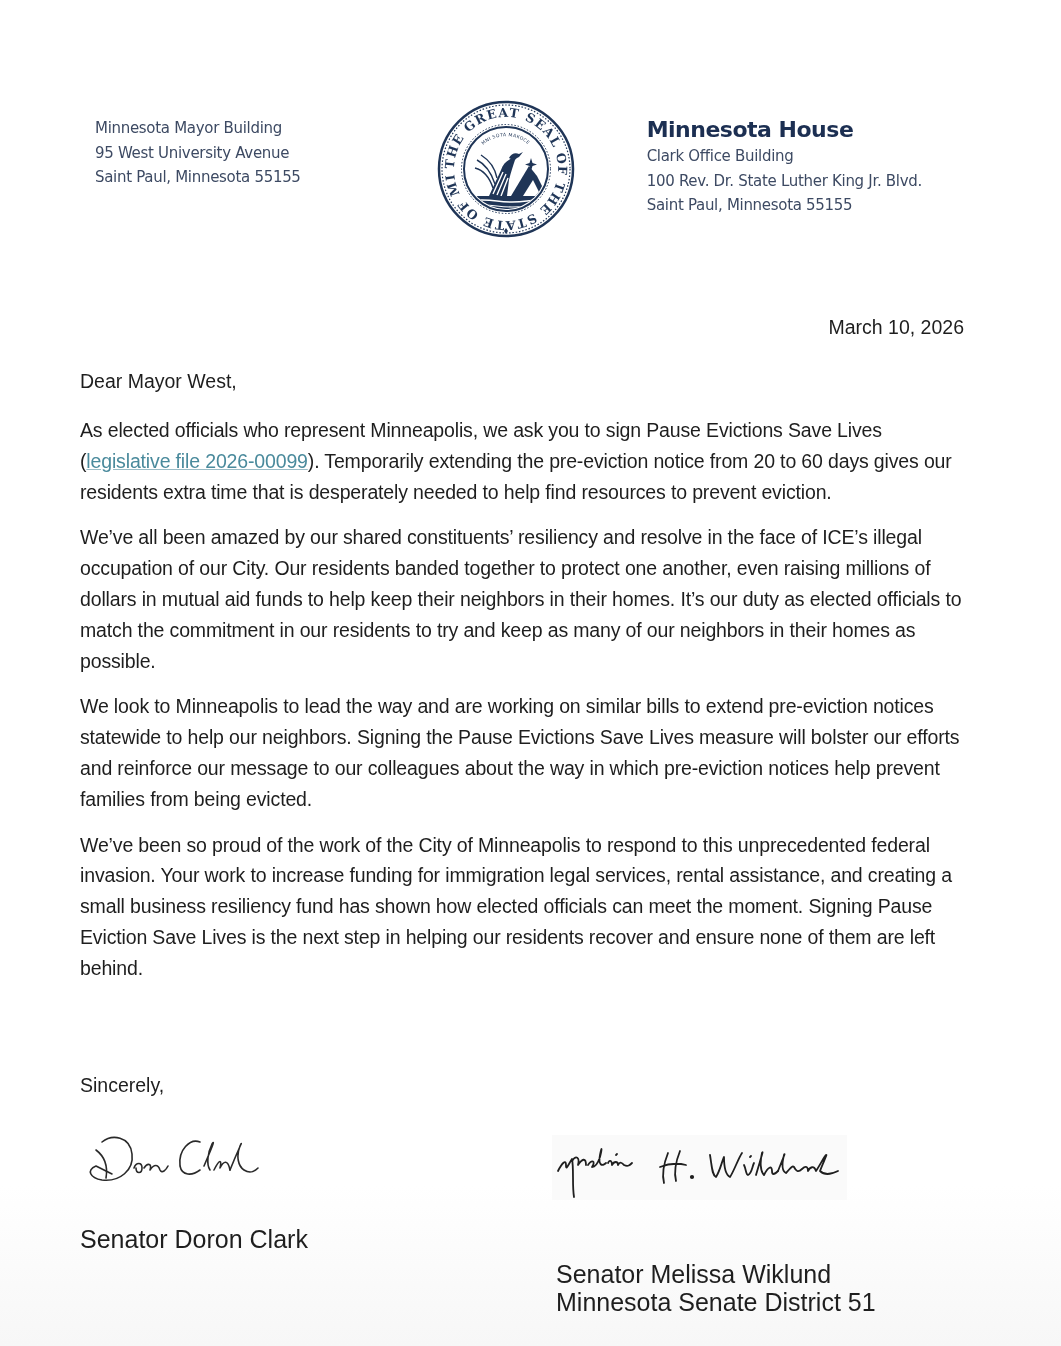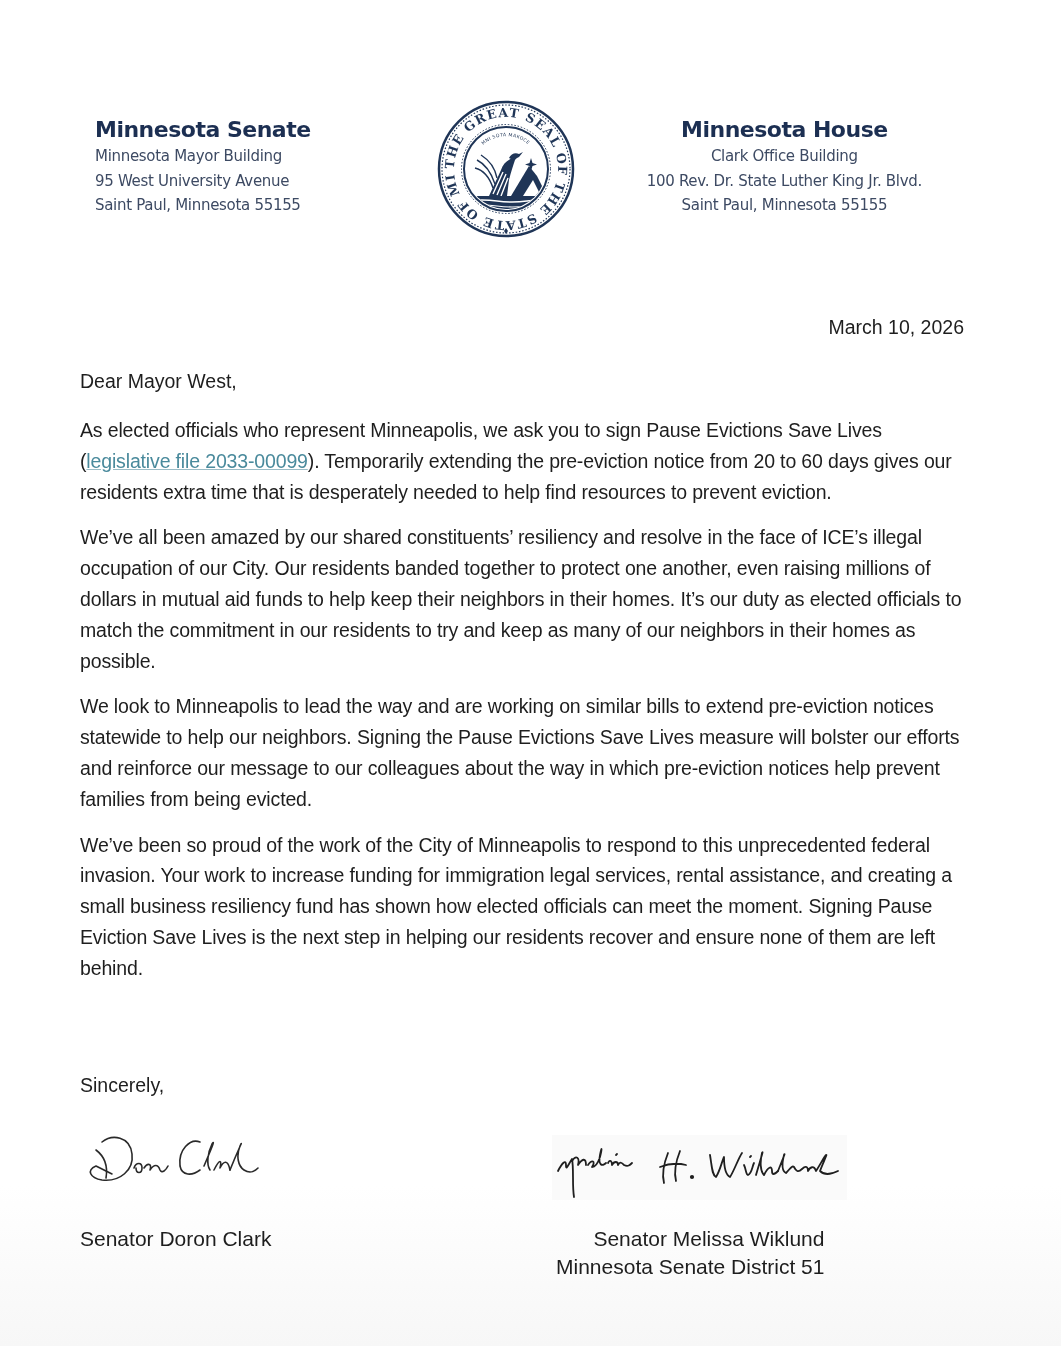--- a/index.html
+++ b/index.html
@@ -8,50 +8,49 @@
     background: #ffffff;
     font-family: "Liberation Sans", sans-serif;
     color: #1e1e1e;
     position: relative;
   }
   .page { position: absolute; left: 0; top: 0; width: 1061px; height: 1346px;
     background: linear-gradient(180deg, #ffffff 0%, #ffffff 88%, #f7f7f7 100%); }
 
   
   .lh-left { position: absolute; left: 95px; top: 116px; color: #1f3557; }
-  .lh-right { position: absolute; right: 139px; top: 116px; text-align: center; color: #1f3557; }
+  .lh-right { position: absolute; right: 139px; top: 116px; text-align: left; color: #1f3557; }
   .lh-title { font-family: "DejaVu Sans", sans-serif; font-weight: bold; font-size: 22px; letter-spacing: -0.5px; line-height: 28px; color: #1c2f52; }
   .lh-line { font-family: "DejaVu Sans", sans-serif; font-size: 15px; line-height: 24.5px; color: #3d4a63; letter-spacing: -0.3px; }
 
   .seal { position: absolute; left: 437px; top: 100px; width: 138px; height: 138px; }
 
   
   .date { position: absolute; right: 97px; top: 316px; font-size: 19.5px; }
   .salutation { position: absolute; left: 80px; top: 370px; font-size: 19.5px; }
   .body { position: absolute; left: 80px; top: 415px; width: 890px; }
   .para { font-size: 19.5px; line-height: 30.8px; margin: 0 0 15px 0; letter-spacing: -0.15px; }
   .link { color: #4a8a9c; text-decoration: underline; text-decoration-color: #9bbcc6; }
 
   .closing { position: absolute; left: 80px; top: 1074px; font-size: 19.5px; }
 
   .sig { position: absolute; }
   .sig1 { left: 82px; top: 1130px; width: 185px; height: 62px; }
   .sig2 { left: 552px; top: 1135px; width: 295px; height: 65px; background: #fafafa; }
 
-  .signer { position: absolute; font-size: 21px; line-height: 28px; }
+  .signer { position: absolute; font-size: 25px; line-height: 28px; }
   .signer1 { left: 80px; top: 1225px; }
-  .signer2 { left: 556px; top: 1225px; text-align: right; }
+  .signer2 { left: 556px; top: 1260px; }
 </style>
 </head>
 <body>
 
 <div class="page">
 
   <div class="lh-left">
-    <div class="lh-title">Minnesota Senate</div>
     <div class="lh-line">Minnesota Mayor Building</div>
     <div class="lh-line">95 West University Avenue</div>
     <div class="lh-line">Saint Paul, Minnesota 55155</div>
   </div>
 
   <div class="seal">
     <svg width="138" height="138" viewBox="0 0 138 138" xmlns="http://www.w3.org/2000/svg">
       <defs>
         <path id="sealArc" d="M 69,69 m -52,0 a 52,52 0 1,1 104,0 a 52,52 0 1,1 -104,0"></path>
         <path id="innerArc" d="M 36,62 A 34,34 0 0,1 102,62"></path>
@@ -94,21 +93,21 @@
     <div class="lh-title">Minnesota House</div>
     <div class="lh-line">Clark Office Building</div>
     <div class="lh-line">100 Rev. Dr. State Luther King Jr. Blvd.</div>
     <div class="lh-line">Saint Paul, Minnesota 55155</div>
   </div>
 
   <div class="date">March 10, 2026</div>
   <div class="salutation">Dear Mayor West,</div>
 
   <div class="body">
-    <p class="para"><span>As elected officials who represent Minneapolis, we ask you to sign Pause Evictions Save Lives (</span><a class="link">legislative file 2033-00099</a><span>). Temporarily extending the pre-eviction notice from 20 to 60 days gives our residents extra time that is desperately needed to help find resources to prevent eviction.</span></p>
+    <p class="para"><span>As elected officials who represent Minneapolis, we ask you to sign Pause Evictions Save Lives (</span><a class="link">legislative file 2026-00099</a><span>). Temporarily extending the pre-eviction notice from 20 to 60 days gives our residents extra time that is desperately needed to help find resources to prevent eviction.</span></p>
     <p class="para">We’ve all been amazed by our shared constituents’ resiliency and resolve in the face of ICE’s illegal occupation of our City. Our residents banded together to protect one another, even raising millions of dollars in mutual aid funds to help keep their neighbors in their homes. It’s our duty as elected officials to match the commitment in our residents to try and keep as many of our neighbors in their homes as possible.</p>
     <p class="para">We look to Minneapolis to lead the way and are working on similar bills to extend pre-eviction notices statewide to help our neighbors. Signing the Pause Evictions Save Lives measure will bolster our efforts and reinforce our message to our colleagues about the way in which pre-eviction notices help prevent families from being evicted.</p>
     <p class="para">We’ve been so proud of the work of the City of Minneapolis to respond to this unprecedented federal invasion. Your work to increase funding for immigration legal services, rental assistance, and creating a small business resiliency fund has shown how elected officials can meet the moment. Signing Pause Eviction Save Lives is the next step in helping our residents recover and ensure none of them are left behind.</p>
   </div>
 
   <div class="closing">Sincerely,</div>
 
   <div class="sig sig1">
     <svg width="185" height="62" viewBox="0 0 185 62" xmlns="http://www.w3.org/2000/svg" fill="none" stroke="#2a2a2a" stroke-width="1.6" stroke-linecap="round" stroke-linejoin="round">
       <path d="M20,12 C30,4 48,6 50,24 C52,40 38,52 20,50 C8,48 4,40 14,36 L30,44"></path>

